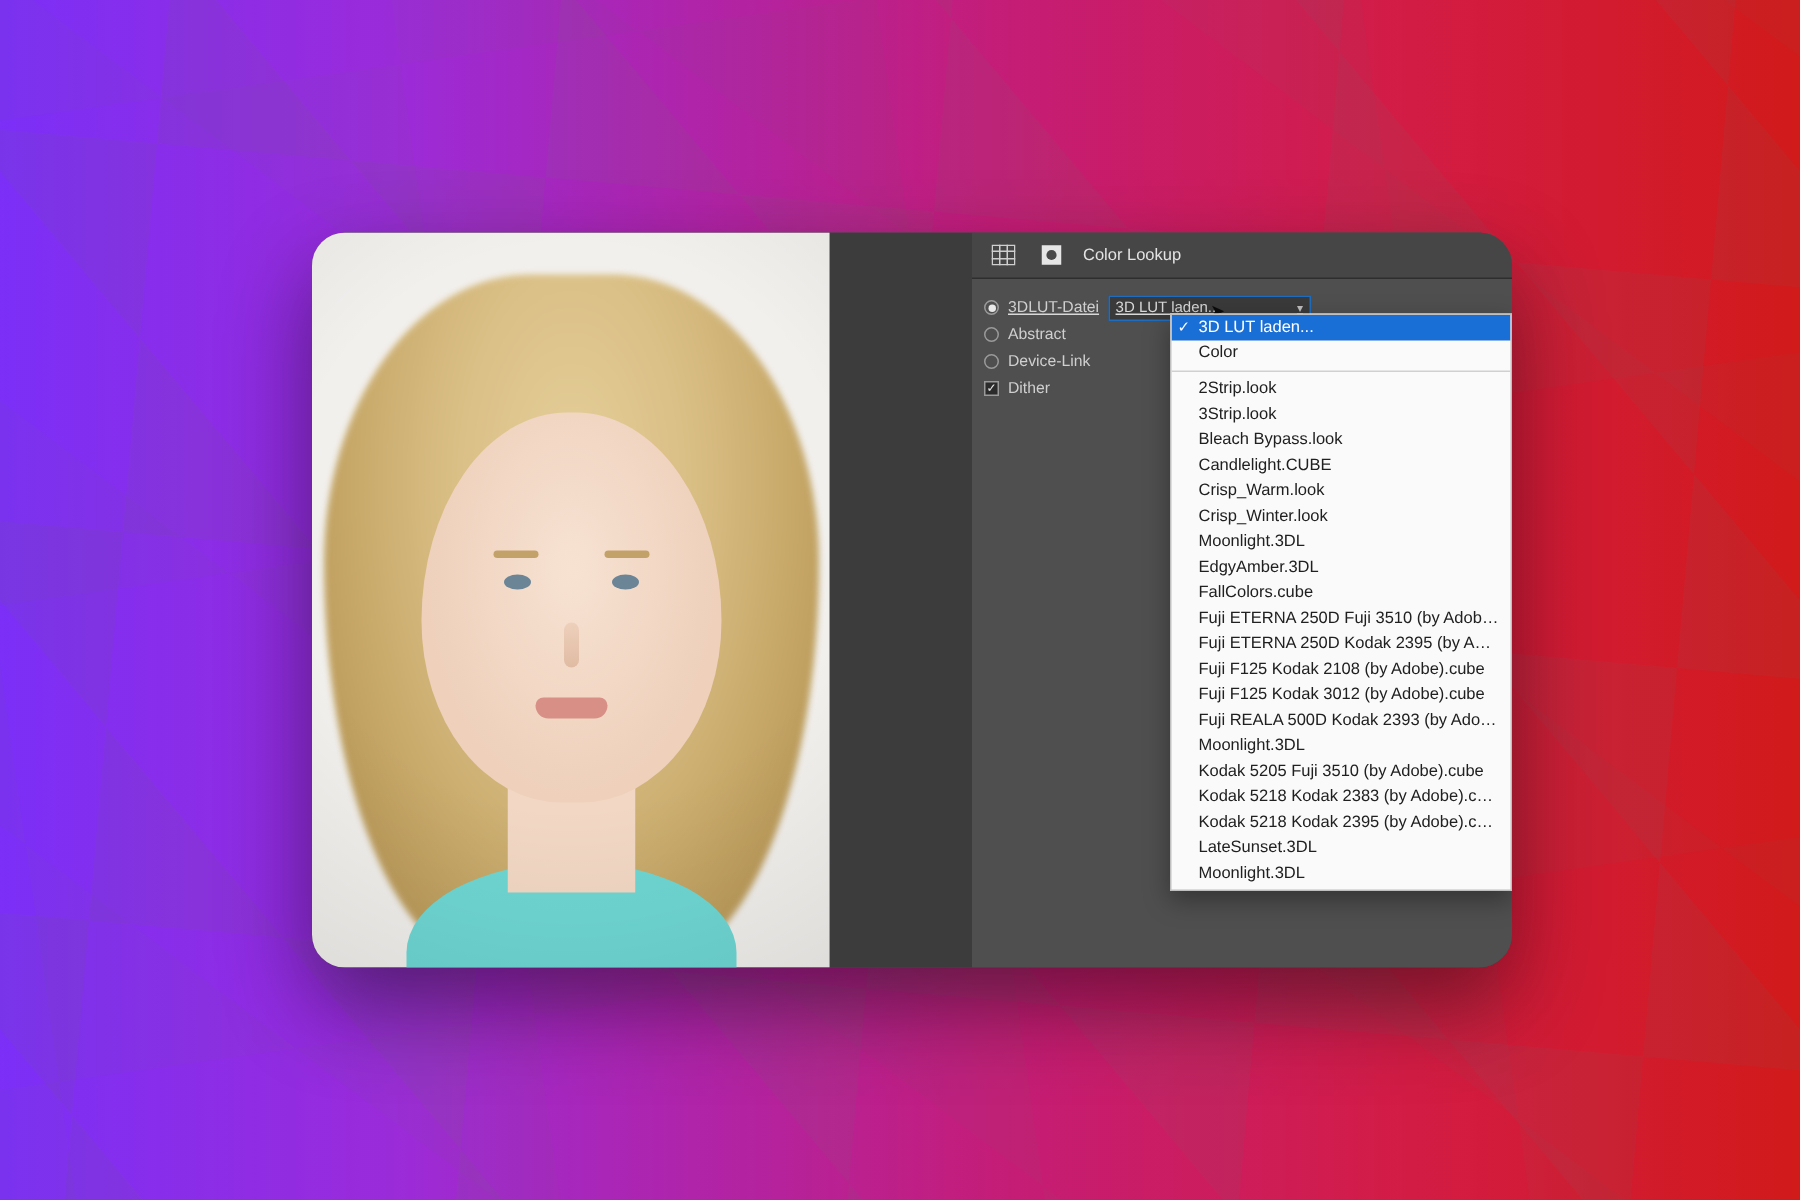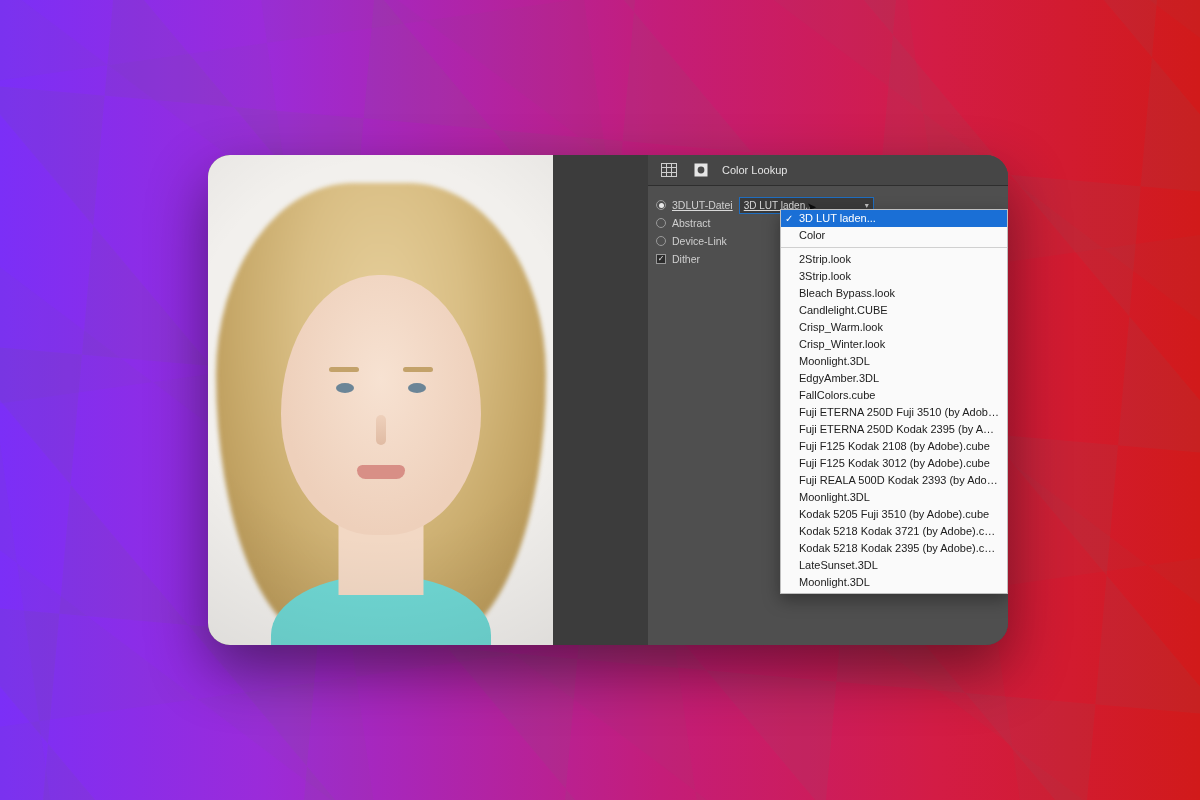--- a/index.html
+++ b/index.html
@@ -213,20 +213,20 @@
         <div class="menu-item">Moonlight.3DL</div>
         <div class="menu-item">EdgyAmber.3DL</div>
         <div class="menu-item">FallColors.cube</div>
         <div class="menu-item">Fuji ETERNA 250D Fuji 3510 (by Adobe).cube</div>
         <div class="menu-item">Fuji ETERNA 250D Kodak 2395 (by Adobe).cube</div>
         <div class="menu-item">Fuji F125 Kodak 2108 (by Adobe).cube</div>
         <div class="menu-item">Fuji F125 Kodak 3012 (by Adobe).cube</div>
         <div class="menu-item">Fuji REALA 500D Kodak 2393 (by Adobe).cube</div>
         <div class="menu-item">Moonlight.3DL</div>
         <div class="menu-item">Kodak 5205 Fuji 3510 (by Adobe).cube</div>
-        <div class="menu-item">Kodak 5218 Kodak 3721 (by Adobe).cube</div>
+        <div class="menu-item">Kodak 5218 Kodak 2383 (by Adobe).cube</div>
         <div class="menu-item">Kodak 5218 Kodak 2395 (by Adobe).cube</div>
         <div class="menu-item">LateSunset.3DL</div>
         <div class="menu-item">Moonlight.3DL</div>
       </div>
 
   </div>
 </div>
 
 </body></html>

